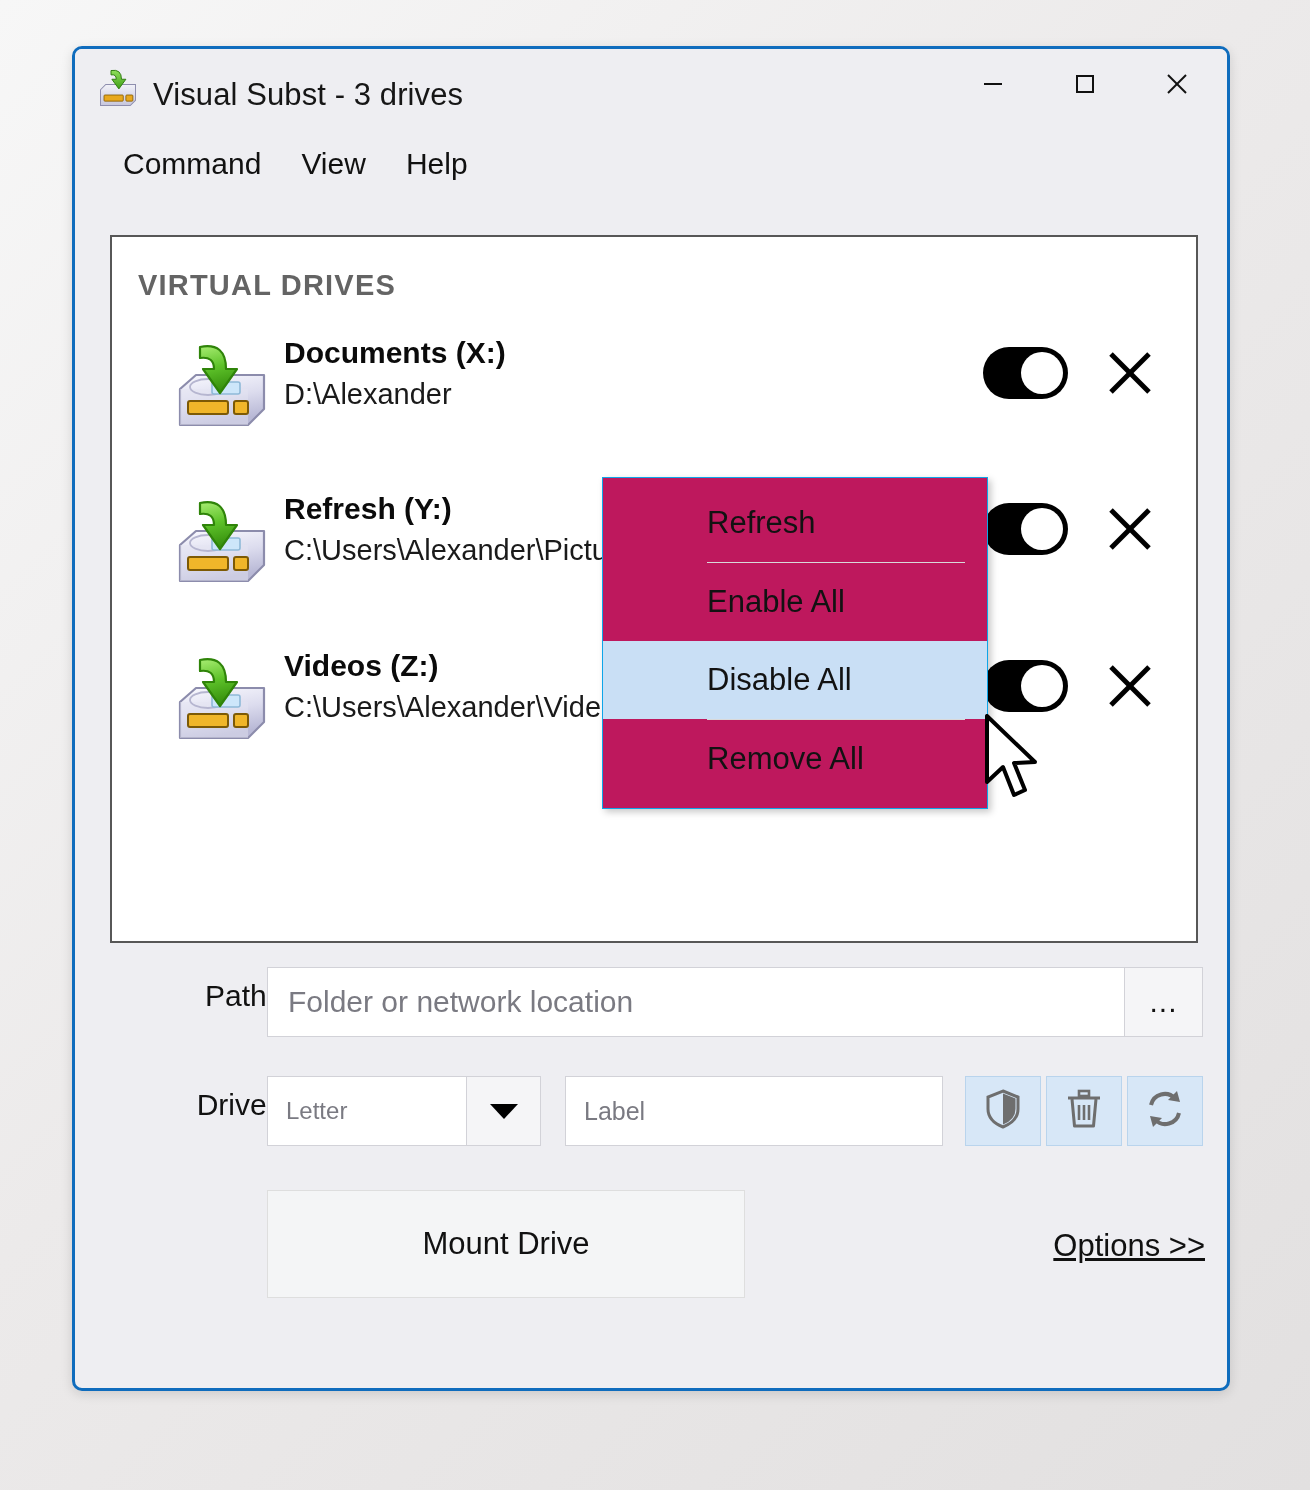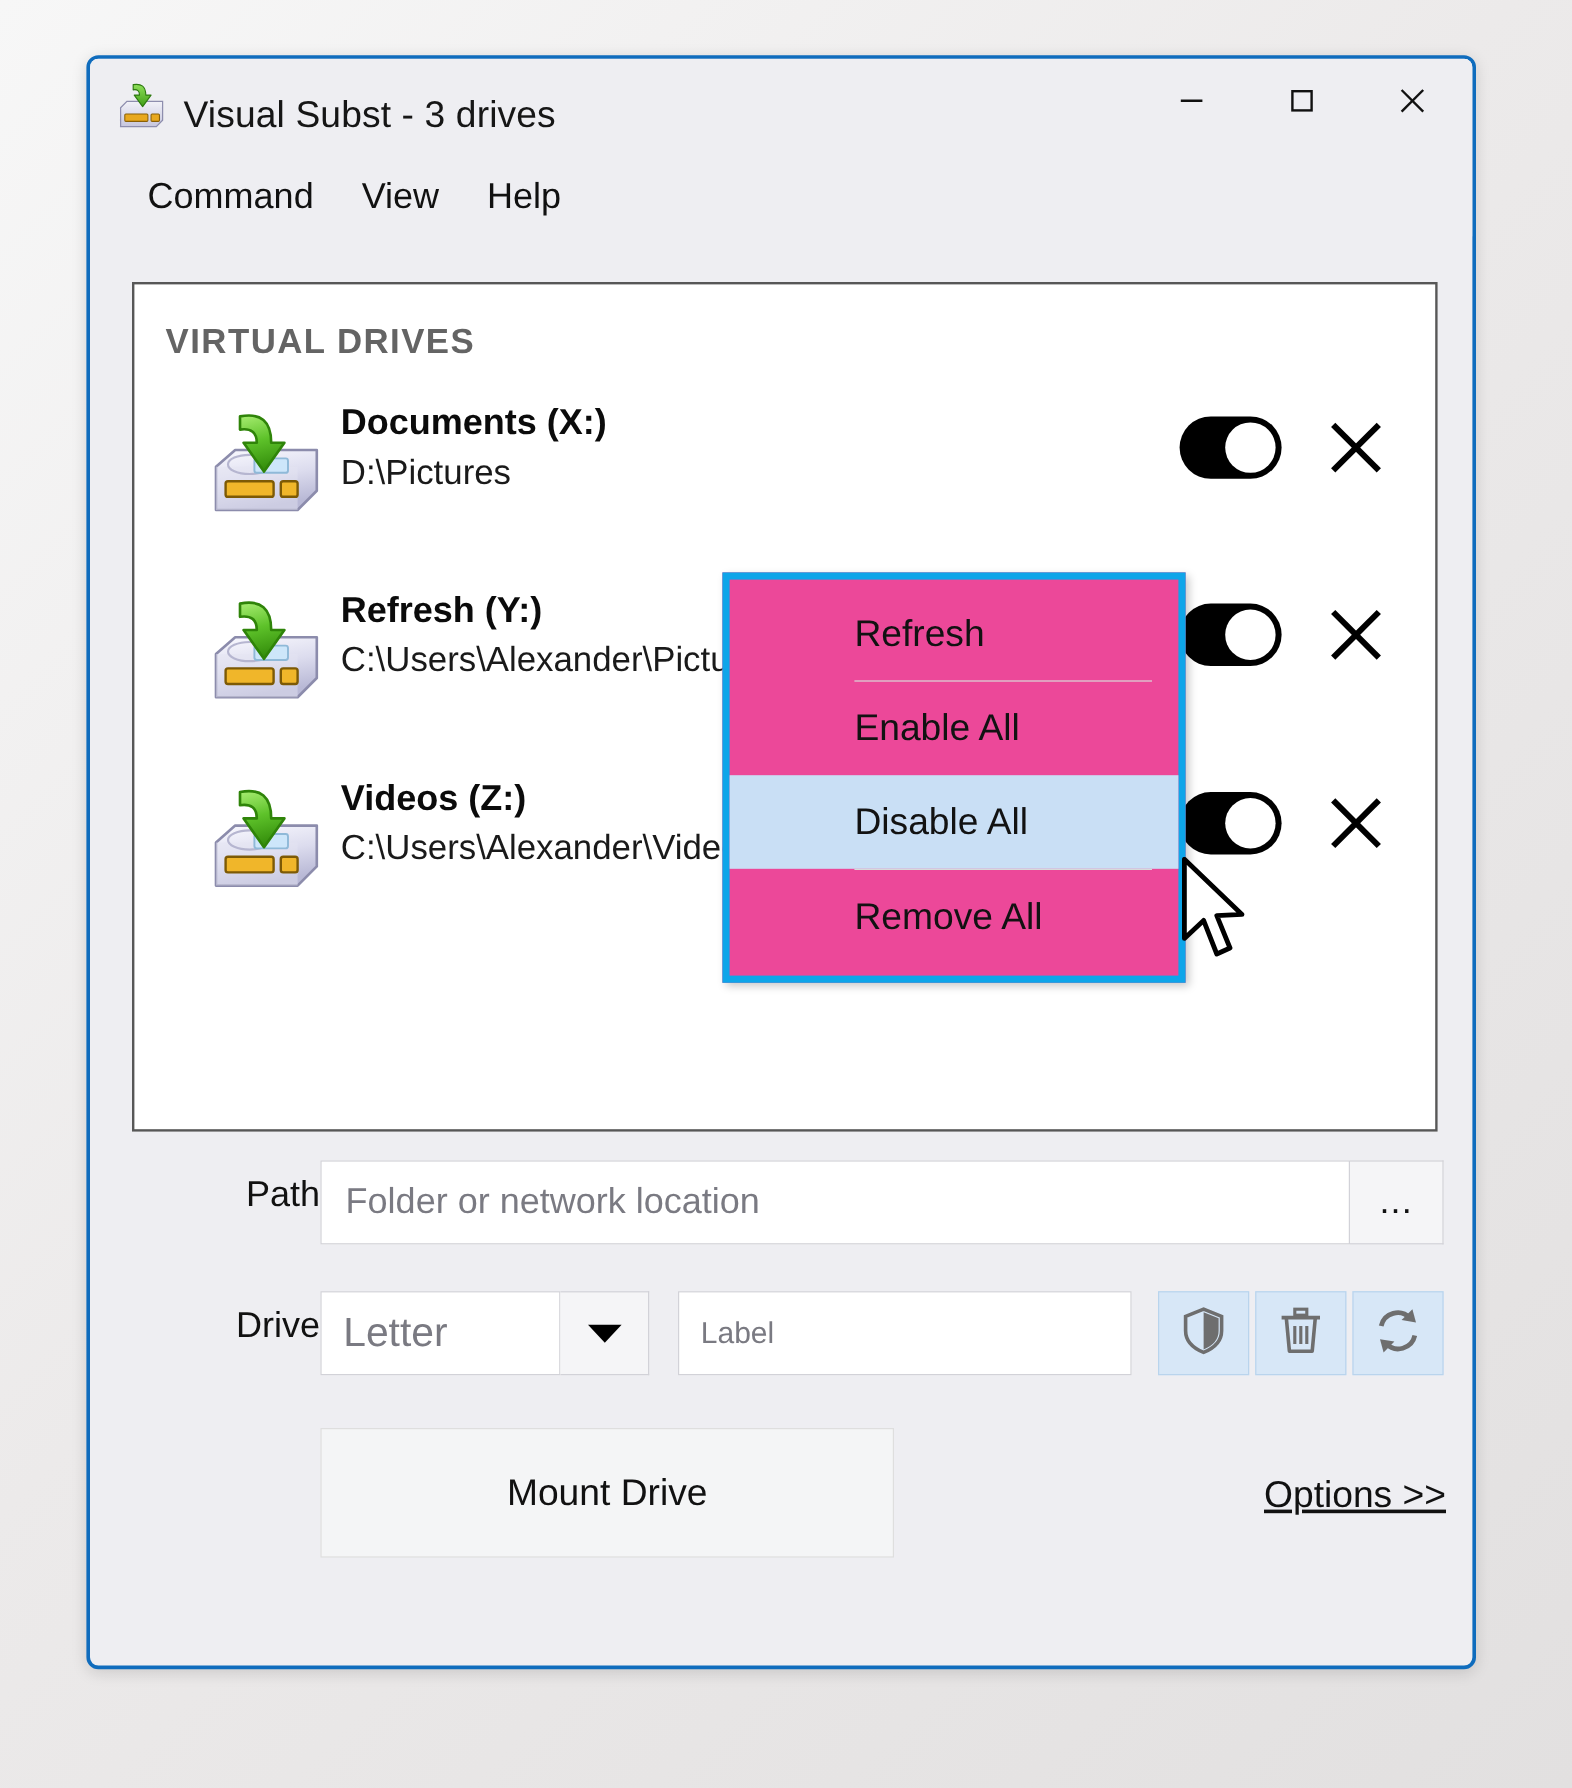--- a/index.html
+++ b/index.html
@@ -165,22 +165,22 @@
     width: 56px;
     height: 56px;
   }
 
   
   .ctxmenu {
     position: absolute;
     left: 490px;
     top: 240px;
     width: 386px;
-    background: #ec4899;
-    border: 6px solid #0ea5e9;
+    background: #be185d;
+    border: 1px solid #0ea5e9;
     box-shadow: 3px 3px 7px rgba(0,0,0,0.22);
     padding: 6px 0 10px 0;
     z-index: 40;
     box-sizing: border-box;
   }
   .ctx-item {
     height: 78px;
     display: flex;
     align-items: center;
     padding-left: 104px;
@@ -270,21 +270,21 @@
     left: 192px;
     top: 0;
     width: 200px;
     height: 70px;
     background: #ffffff;
     border: 1px solid #d2d2d8;
     box-sizing: border-box;
     display: flex;
     align-items: center;
     padding-left: 18px;
-    font-size: 34px;
+    font-size: 24px;
     color: #7a7a82;
   }
   .letter-arrow {
     position: absolute;
     left: 392px;
     top: 0;
     width: 74px;
     height: 70px;
     background: #f5f5f7;
     border: 1px solid #d2d2d8;
@@ -427,21 +427,21 @@
           <path d="M3 27 L37 27 L37 45 L3 45 Z" fill="#e4e4f1" opacity="0.45"></path>
           <ellipse cx="17" cy="26" rx="9" ry="4" fill="none" stroke="#b6b6d0" stroke-width="0.9"></ellipse>
           <rect x="19" y="23.5" width="14" height="6" rx="1" fill="#cde6fa" stroke="#8fb9d8" stroke-width="0.8"></rect>
           <rect x="7" y="33" width="20" height="6.5" rx="1" fill="#f0b62a" stroke="#7d5a05" stroke-width="1"></rect>
           <rect x="30" y="33" width="7" height="6.5" rx="1" fill="#f0b62a" stroke="#7d5a05" stroke-width="1"></rect>
           <path d="M13 6 q13 -2.5 13 11 l5.5 0 l-8.5 12 l-8.5 -12 l5.5 0 q0 -6.5 -7 -5.5 z" fill="url(#dArr0)" stroke="#2f8409" stroke-width="1.1" stroke-linejoin="round"></path>
         </svg>
       </span>
       <div class="drive-texts">
         <div class="drive-name">Documents (X:)</div>
-        <div class="drive-path">D:\Pictures</div>
+        <div class="drive-path">D:\Alexander</div>
       </div>
       <div class="toggle">
           <span class="knob"></span>
         </div>
       <span class="close-x">
         <svg width="56" height="56" viewBox="0 0 56 56">
             <line x1="9" y1="9" x2="47" y2="47" stroke="#000" stroke-width="5"></line>
             <line x1="47" y1="9" x2="9" y2="47" stroke="#000" stroke-width="5"></line>
           </svg>
       </span>

